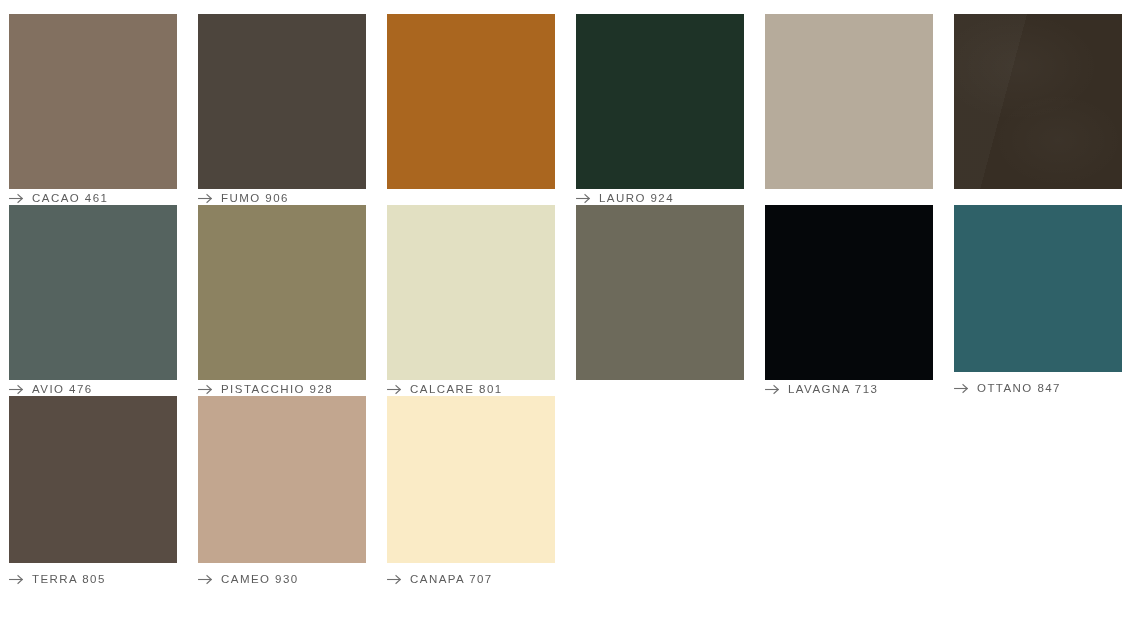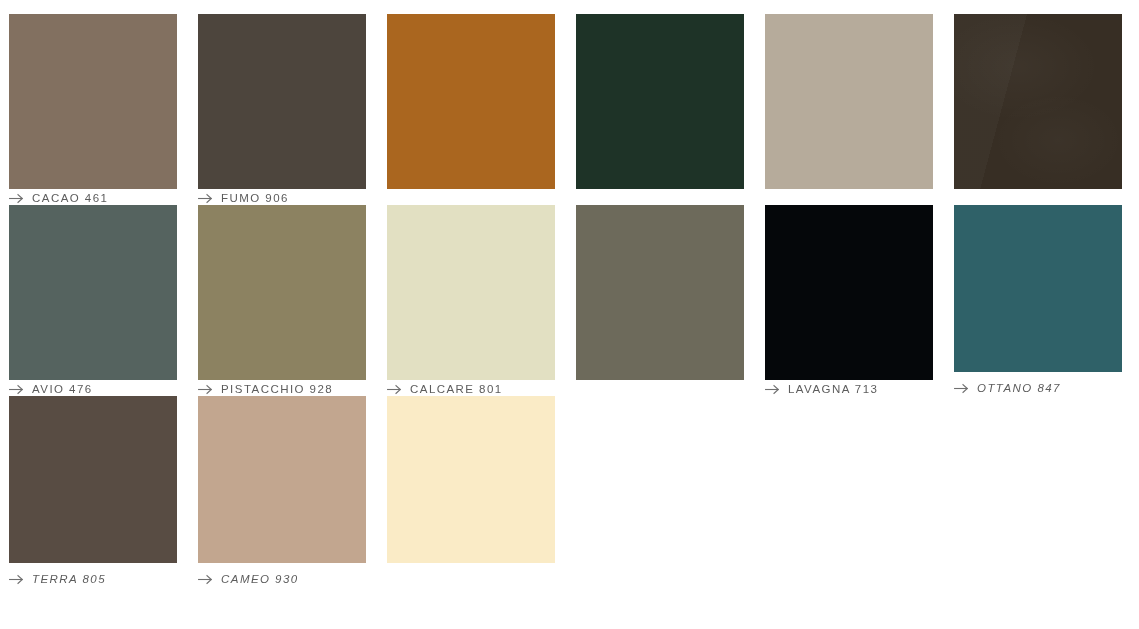--- a/index.html
+++ b/index.html
@@ -43,21 +43,21 @@
 
   .swatch-label {
     display: flex;
     align-items: center;
     gap: 8px;
     height: 16px;
     padding-top: 2px;
     white-space: nowrap;
   }
 
-  .row-3 .swatch-label { padding-top: 16px; font-style: italic; }
+  .row-3 .swatch-label { padding-top: 16px; }
 
   .arrow-icon {
     display: inline-block;
     width: 15px;
     height: 11px;
     flex: 0 0 auto;
     color: #6f6f6f;
   }
   .arrow-icon svg { display: block; }
 
@@ -109,20 +109,29 @@
           </svg>
         </span>
         <span class="swatch-name">FUMO 906</span>
       </div>
     </div>
     <div class="swatch-cell row-1">
       <div class="swatch-chip" style="background-color: rgb(170, 102, 31);"></div>
     </div>
     <div class="swatch-cell row-1">
       <div class="swatch-chip" style="background-color: rgb(30, 51, 39);"></div>
+      <div class="swatch-label">
+        <span class="arrow-icon">
+          <svg viewBox="0 0 15 11" width="15" height="11" aria-hidden="true">
+            <path d="M0.6 5.5 H13.1" stroke="currentColor" stroke-width="1.1" fill="none" stroke-linecap="square"></path>
+            <path d="M9.0 1.6 L13.3 5.5 L9.0 9.4" stroke="currentColor" stroke-width="1.1" fill="none" stroke-linecap="square" stroke-linejoin="miter"></path>
+          </svg>
+        </span>
+        <span class="swatch-name">LAURO 924</span>
+      </div>
     </div>
     <div class="swatch-cell row-1">
       <div class="swatch-chip" style="background-color: rgb(182, 171, 155);"></div>
     </div>
     <div class="swatch-cell row-2">
       <div class="swatch-chip has-texture" style="background-color: rgb(55, 46, 36);"></div>
     </div>
     <div class="swatch-cell row-2">
       <div class="swatch-chip" style="background-color: rgb(85, 99, 95);"></div>
       <div class="swatch-label">
@@ -205,14 +214,23 @@
           <svg viewBox="0 0 15 11" width="15" height="11" aria-hidden="true">
             <path d="M0.6 5.5 H13.1" stroke="currentColor" stroke-width="1.1" fill="none" stroke-linecap="square"></path>
             <path d="M9.0 1.6 L13.3 5.5 L9.0 9.4" stroke="currentColor" stroke-width="1.1" fill="none" stroke-linecap="square" stroke-linejoin="miter"></path>
           </svg>
         </span>
         <span class="swatch-name">CAMEO 930</span>
       </div>
     </div>
     <div class="swatch-cell row-3">
       <div class="swatch-chip" style="background-color: rgb(250, 235, 198);"></div>
+      <div class="swatch-label">
+        <span class="arrow-icon">
+          <svg viewBox="0 0 15 11" width="15" height="11" aria-hidden="true">
+            <path d="M0.6 5.5 H13.1" stroke="currentColor" stroke-width="1.1" fill="none" stroke-linecap="square"></path>
+            <path d="M9.0 1.6 L13.3 5.5 L9.0 9.4" stroke="currentColor" stroke-width="1.1" fill="none" stroke-linecap="square" stroke-linejoin="miter"></path>
+          </svg>
+        </span>
+        <span class="swatch-name">CANAPA 707</span>
+      </div>
     </div>
   </main>
 
 </body></html>

